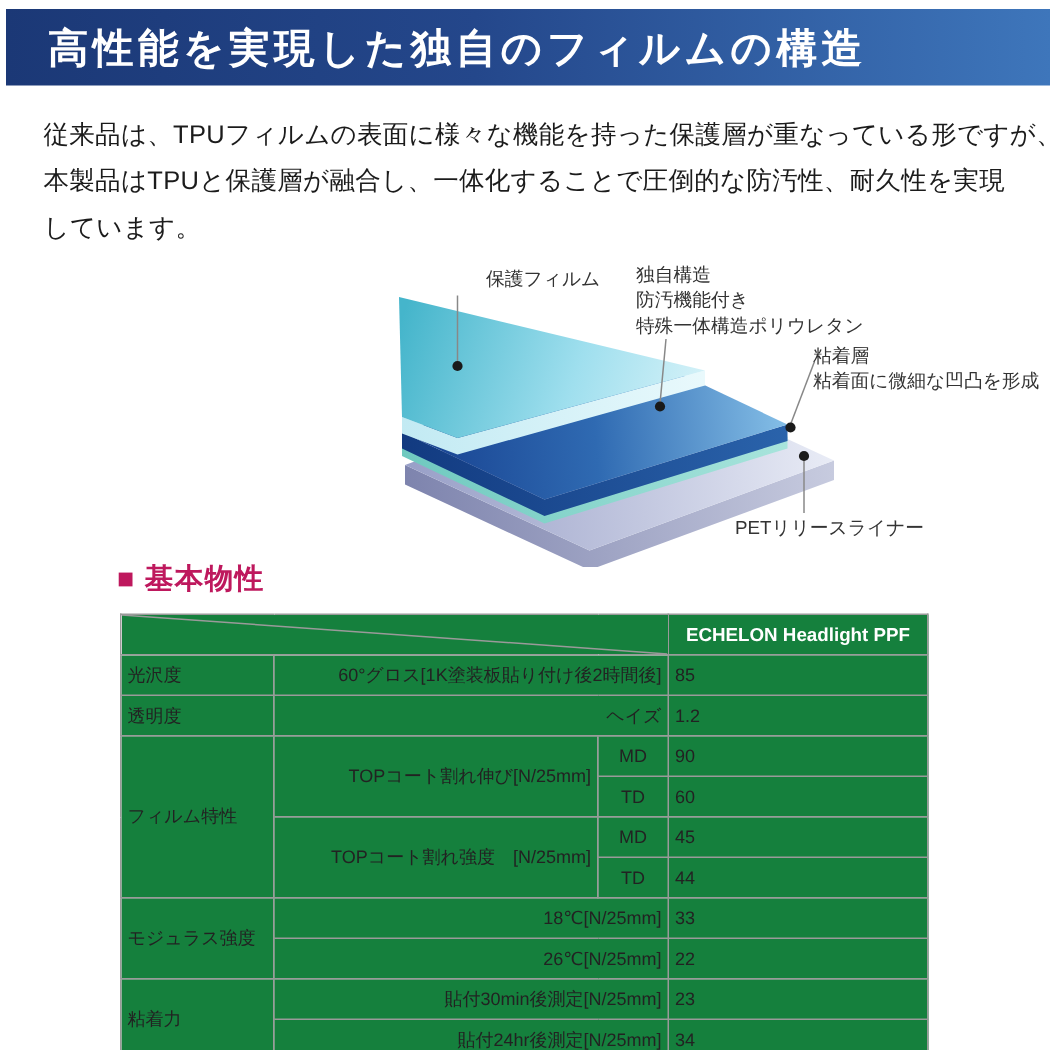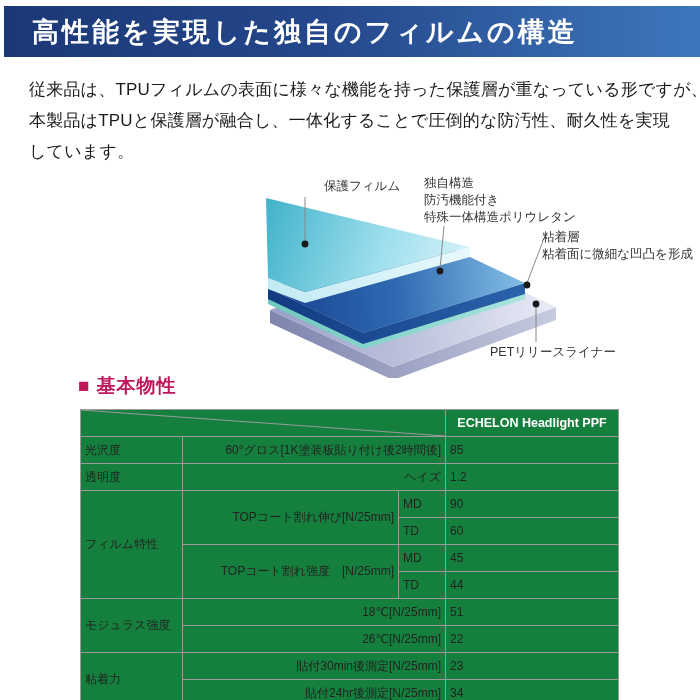--- a/index.html
+++ b/index.html
@@ -48,21 +48,21 @@
     position:absolute;left:80px;top:409px;width:538px;
     border-collapse:collapse;table-layout:fixed;
     font-size:12px;color:#222222;
   }
   table.props td{
     border:1px solid #9a9a9a;height:26px;padding:0 4px;
     vertical-align:middle;background:#15803d;
   }
   td.cat{padding-left:8px;text-align:left;}
   td.test{padding-left:10px;text-align:right;}
-  td.dir{text-align:left;padding:0;margin-left:16px;}
+  td.dir{text-align:center;padding:0;margin-left:16px;}
   td.val{padding:0;}
   td.diag-cell{position:relative;padding:0;}
   td.diag-cell svg{position:absolute;left:0;top:0;width:100%;height:100%;display:block;}
   td.prod{
     background:linear-gradient(90deg,#4f93c8 0%,#2b5aa8 55%,#142f87 100%);
     color:#ffffff;font-weight:bold;text-align:center;font-size:12.5px;
     border:1px solid #3a5a9a;
   }
 </style>
 </head>
@@ -199,21 +199,21 @@
     <td class="dir">MD</td>
     <td class="val">45</td>
   </tr>
   <tr>
     <td class="dir">TD</td>
     <td class="val">44</td>
   </tr>
   <tr>
     <td class="cat" rowspan="2">モジュラス強度</td>
     <td class="test" colspan="2">18℃[N/25mm]</td>
-    <td class="val">51</td>
+    <td class="val">33</td>
   </tr>
   <tr>
     <td class="test" colspan="2">26℃[N/25mm]</td>
     <td class="val">22</td>
   </tr>
   <tr>
     <td class="cat" rowspan="2">粘着力</td>
     <td class="test" colspan="2">貼付30min後測定[N/25mm]</td>
     <td class="val">23</td>
   </tr>

